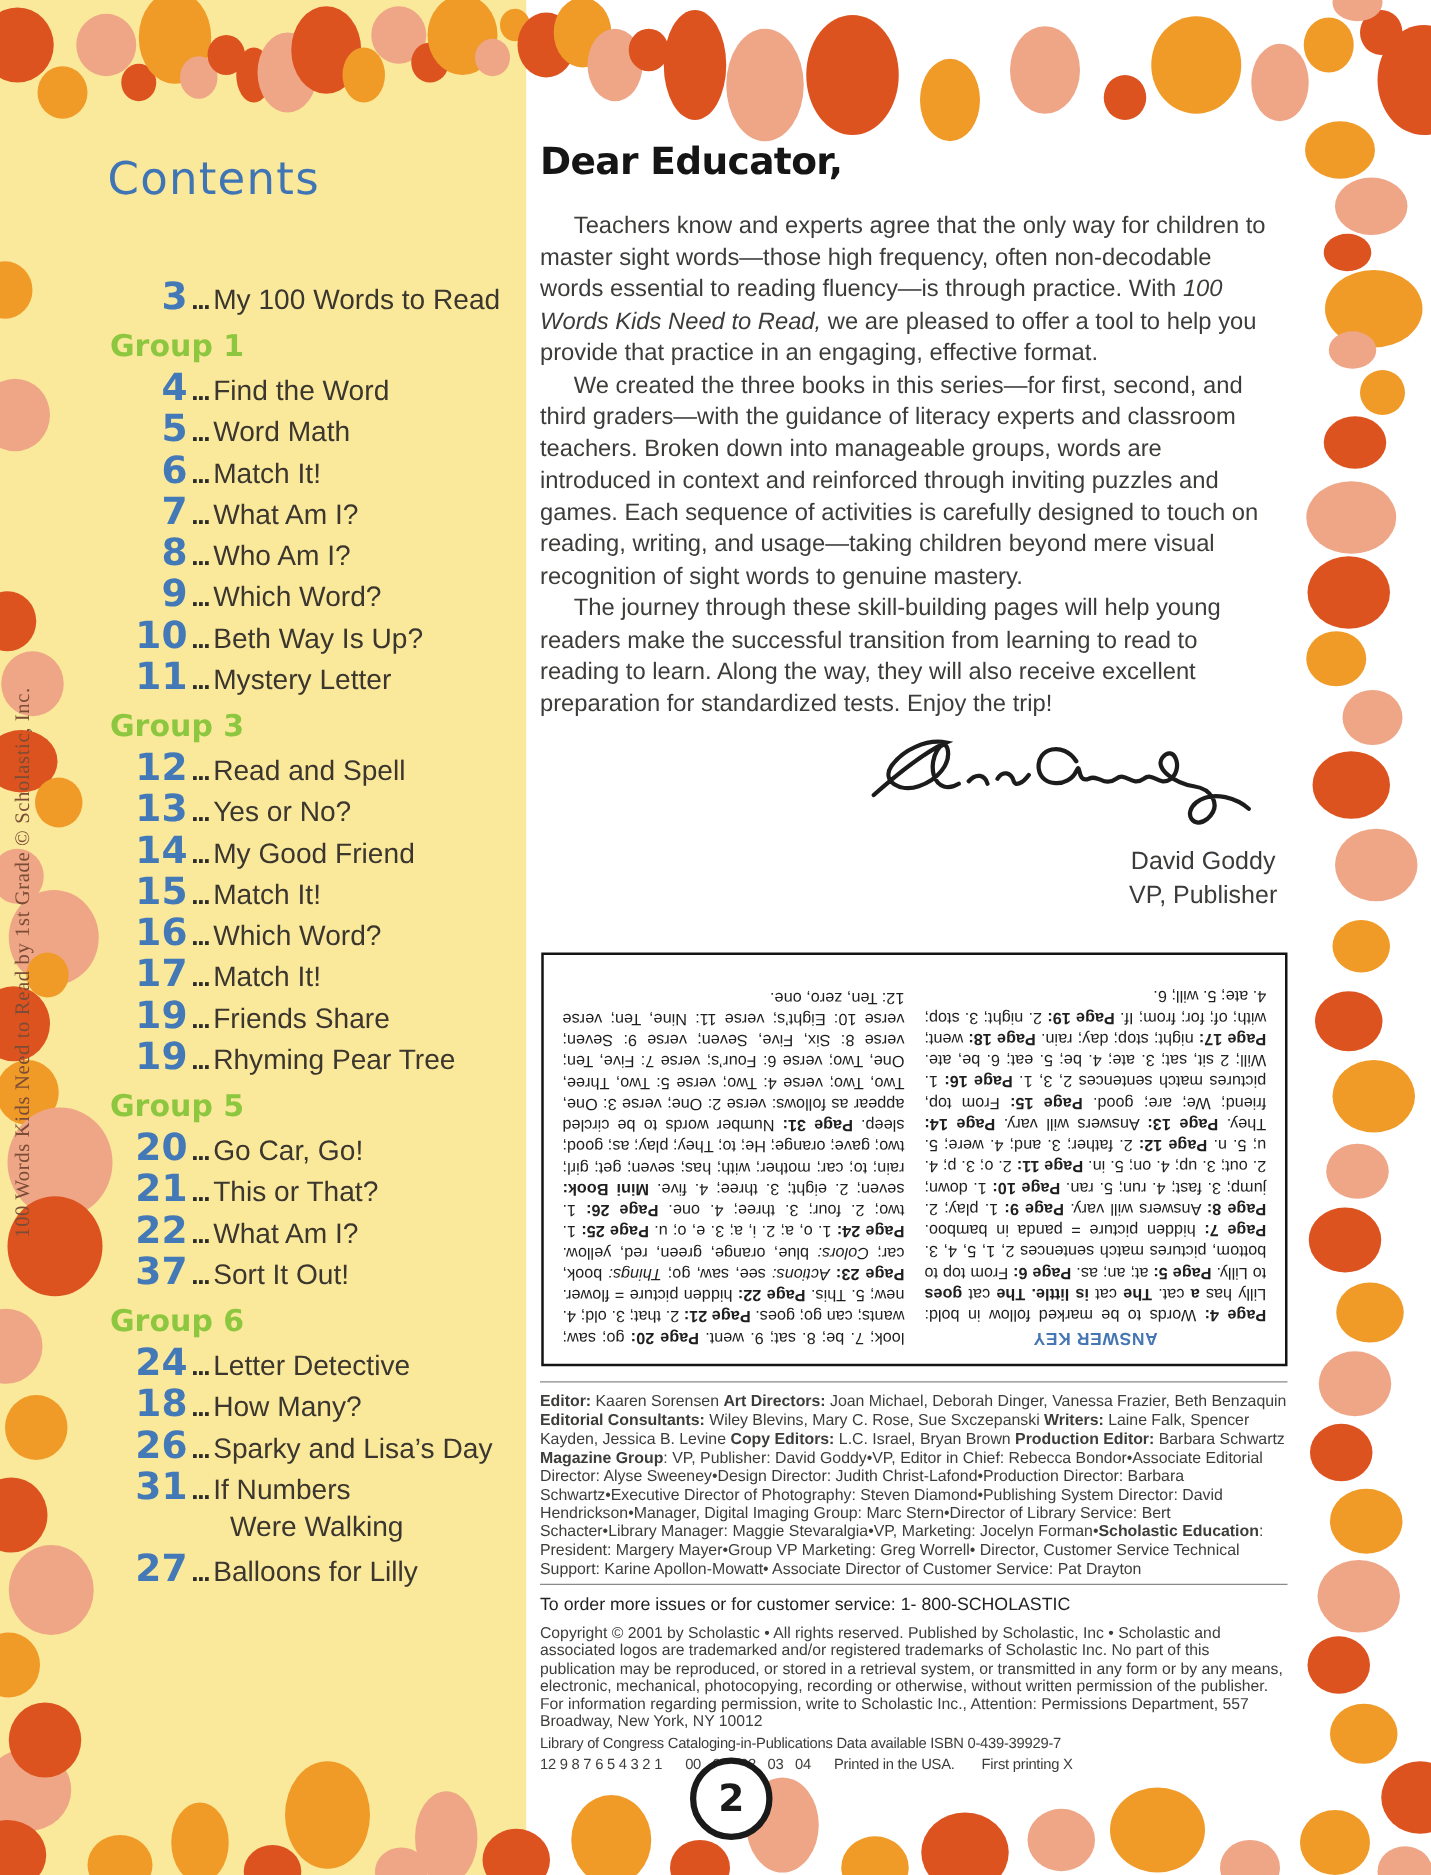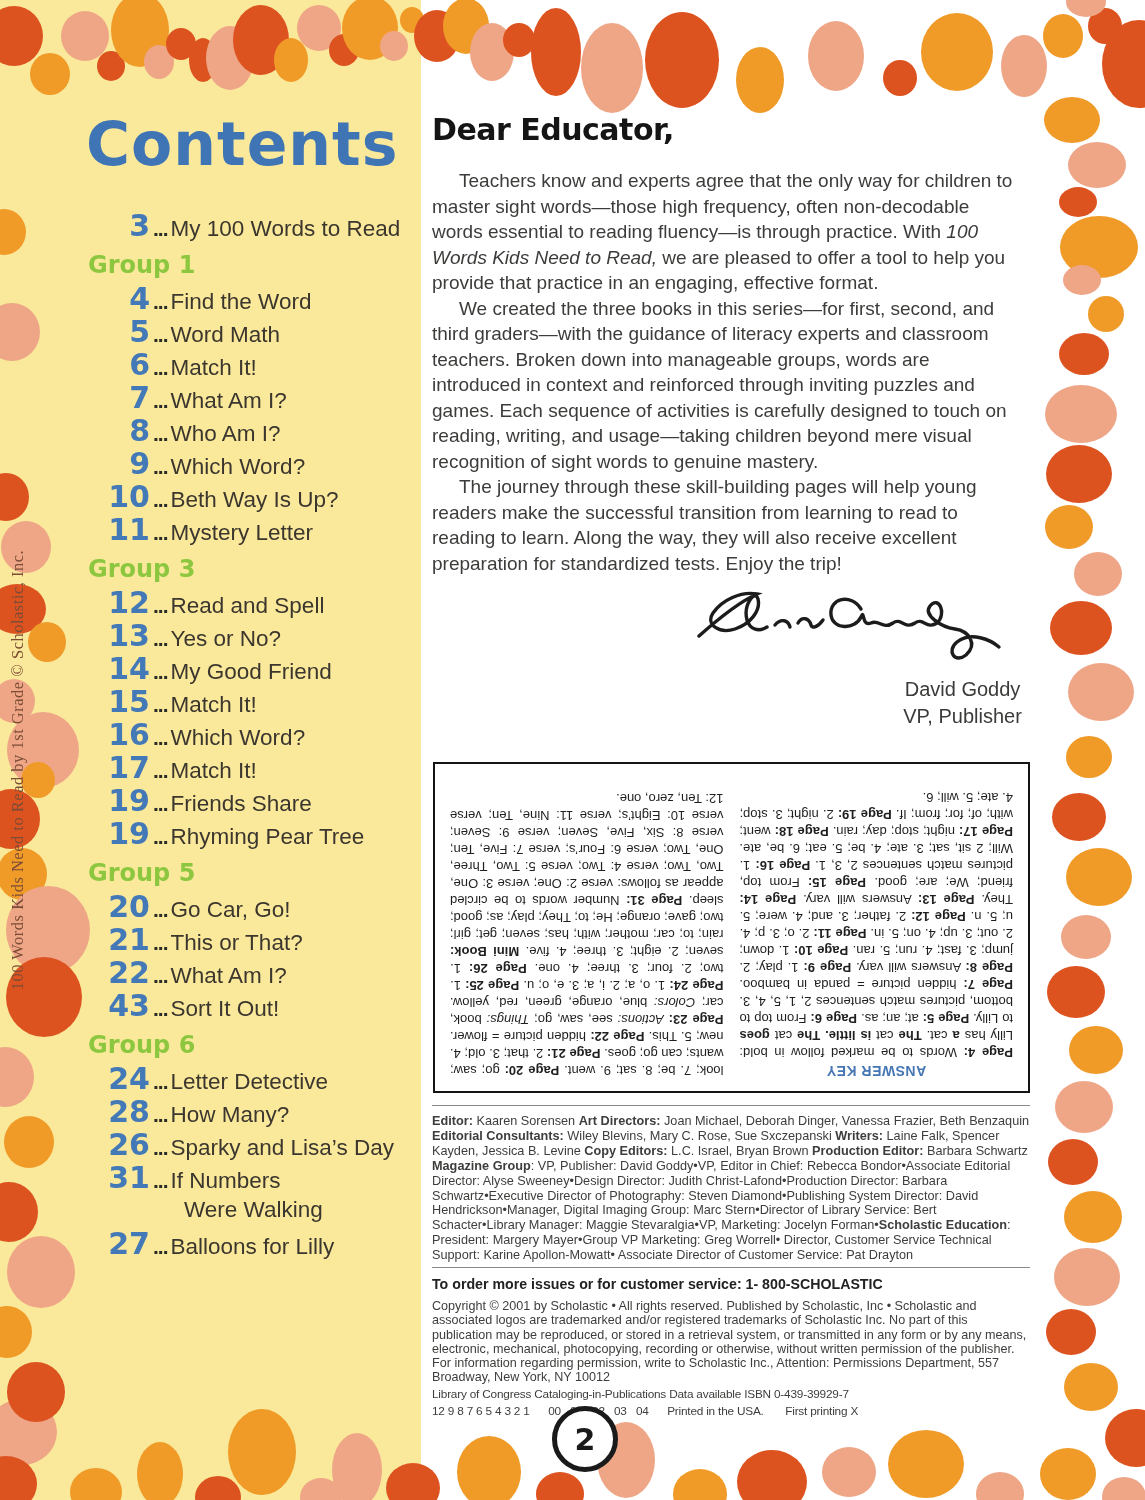--- a/index.html
+++ b/index.html
@@ -7,22 +7,22 @@
         font-family:"Liberation Sans",sans-serif;}
   .yellow-panel{position:absolute;left:0;top:0;width:421px;height:1500px;background:#FBE99B;z-index:0;}
   .dots-layer{position:absolute;inset:0;z-index:1;pointer-events:none;}
   .dot{position:absolute;border-radius:50%;}
   
   .spine{position:absolute;left:-301px;top:759px;width:640px;height:22px;
          transform:rotate(-90deg);text-align:center;z-index:3;
          font-family:"Liberation Serif",serif;font-size:16.5px;color:#7B4C36;letter-spacing:.5px;}
   
   .toc{position:absolute;left:86px;top:114px;width:342px;z-index:2;}
-  .toc-title{font-family:"DejaVu Sans",sans-serif;font-weight:bold;font-size:60px;line-height:60px;
-             color:#3F75B5;letter-spacing:1px;margin-bottom:34px;}
+  .toc-title{font-family:"DejaVu Sans",sans-serif;font-weight:normal;font-size:36px;line-height:60px;
+             color:#3F75B5;letter-spacing:1px;margin-bottom:46px;}
   .g{font-family:"DejaVu Sans",sans-serif;font-weight:bold;font-size:24px;line-height:27px;
      color:#8CC73F;margin:11px 0 2px 2px;}
   .row{display:flex;align-items:baseline;height:33px;}
   .n{width:64px;text-align:right;font-family:"DejaVu Sans",sans-serif;font-weight:bold;
      font-size:30px;color:#4479B8;flex:none;}
   .d{font-weight:bold;font-size:21px;letter-spacing:-1px;color:#2B2B28;padding:0 3px 0 3px;flex:none;}
   .t{font-size:22.5px;color:#3B362E;white-space:nowrap;}
   .cont{margin-left:98px;font-size:22.5px;color:#3B362E;height:33px;line-height:33px;}
   
   .letter{position:absolute;left:432px;top:112px;width:588px;z-index:2;}
@@ -39,21 +39,21 @@
             padding:12px 15px;box-sizing:border-box;font-size:13px;line-height:17px;
             color:#1F1F1F;text-align:justify;}
   .ak-col{flex:1;}
   .ak-title{text-align:center;font-weight:bold;color:#4677B4;font-size:14px;
             letter-spacing:.5px;margin-bottom:1px;}
   
   .rule{position:absolute;left:432px;width:598px;border-top:1.5px solid #8A8A8A;z-index:2;}
   .credits{position:absolute;left:432px;top:1114px;width:600px;z-index:2;
            font-size:12.7px;line-height:14.9px;color:#3D3D3B;}
   .order{position:absolute;left:432px;top:1276px;width:598px;z-index:2;
-         font-weight:bold;font-size:14.2px;color:#222;}
+         font-weight:normal;font-size:14.2px;color:#222;}
   .copyright{position:absolute;left:432px;top:1299px;width:598px;z-index:2;
              font-size:12.6px;line-height:14.3px;color:#3D3D3B;}
   .loc1{position:absolute;left:432px;top:1387px;width:598px;z-index:2;
         font-size:11.8px;color:#3D3D3B;letter-spacing:-.2px;}
   .loc2{position:absolute;left:432px;top:1404px;width:598px;z-index:2;
         font-size:11.8px;color:#3D3D3B;white-space:pre;letter-spacing:-.2px;}
   .badge{position:absolute;left:552px;top:1406px;width:56px;height:56px;background:#fff;
          border:5px solid #1A1A1A;border-radius:50%;z-index:5;
          display:flex;align-items:center;justify-content:center;}
   .badge span{font-family:"DejaVu Sans",sans-serif;font-weight:bold;font-size:30px;color:#1A1A1A;}
@@ -271,33 +271,33 @@
         <span class="n">21</span>
         <span class="d">...</span>
         <span class="t">This or That?</span>
       </div>
     <div class="row">
         <span class="n">22</span>
         <span class="d">...</span>
         <span class="t">What Am I?</span>
       </div>
     <div class="row">
-        <span class="n">43</span>
+        <span class="n">37</span>
         <span class="d">...</span>
         <span class="t">Sort It Out!</span>
       </div>
 
     <div class="g">Group 6</div>
     <div class="row">
         <span class="n">24</span>
         <span class="d">...</span>
         <span class="t">Letter Detective</span>
       </div>
     <div class="row">
-        <span class="n">28</span>
+        <span class="n">18</span>
         <span class="d">...</span>
         <span class="t">How Many?</span>
       </div>
     <div class="row">
         <span class="n">26</span>
         <span class="d">...</span>
         <span class="t">Sparky and Lisa’s Day</span>
       </div>
     <div class="row">
         <span class="n">31</span>

